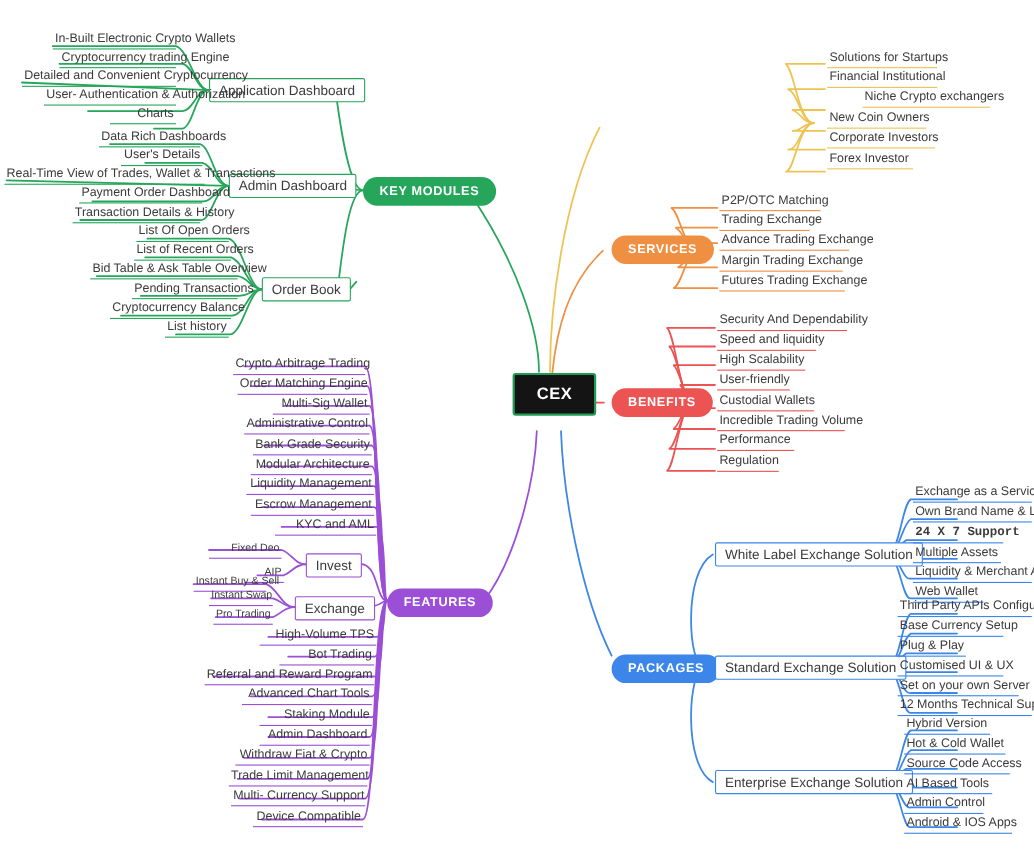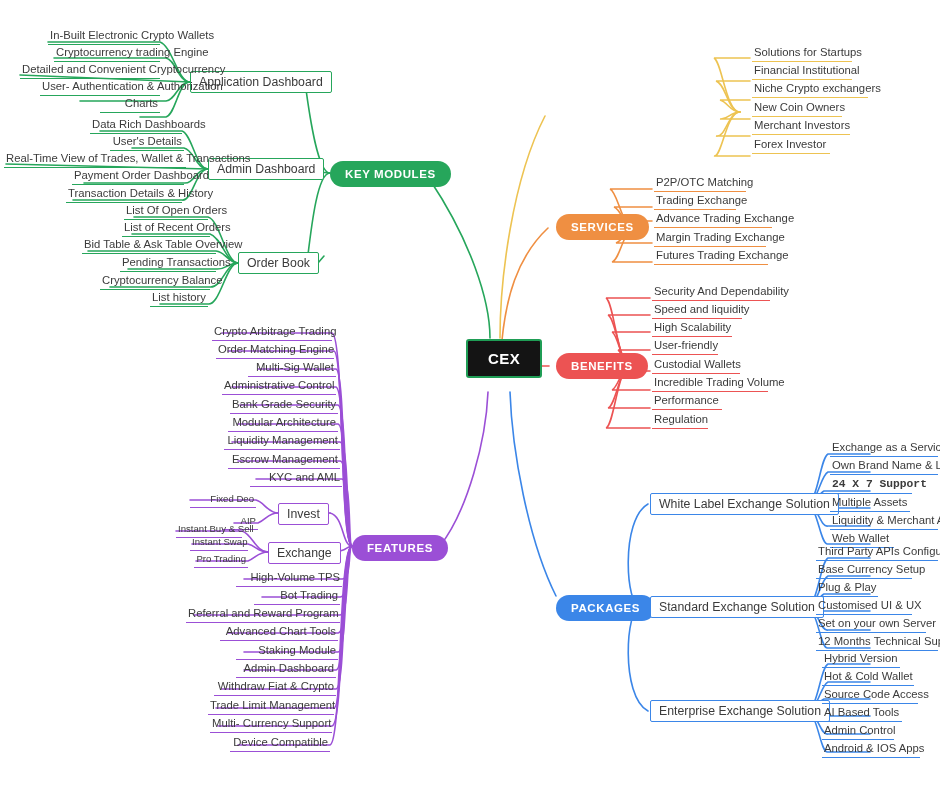--- a/index.html
+++ b/index.html
@@ -222,23 +222,23 @@
   </div>
   <div class="node leaf r" style="left:124px;top:204px;width:84px;"><span>List Of Open Orders</span></div>
   <div class="node leaf r" style="left:122px;top:221px;width:88px;"><span>List of Recent Orders</span></div>
   <div class="node leaf r" style="left:82px;top:238px;width:134px;"><span>Bid Table &amp; Ask Table Overview</span></div>
   <div class="node leaf r" style="left:120px;top:256px;width:96px;"><span>Pending Transactions</span></div>
   <div class="node leaf r" style="left:100px;top:274px;width:110px;"><span>Cryptocurrency Balance</span></div>
   <div class="node leaf r" style="left:150px;top:291px;width:58px;"><span>List history</span></div>
 
   <div class="node leaf yellow" style="left:752px;top:46px;width:100px;"><span>Solutions for Startups</span></div>
   <div class="node leaf yellow" style="left:752px;top:64px;width:100px;"><span>Financial Institutional</span></div>
-  <div class="node leaf yellow" style="left:752px;top:82px;width:116px;"><span>Niche Crypto exchangers</span></div>
+  <div class="node leaf yellow" style="left:784px;top:82px;width:116px;"><span>Niche Crypto exchangers</span></div>
   <div class="node leaf yellow" style="left:752px;top:101px;width:90px;"><span>New Coin Owners</span></div>
-  <div class="node leaf yellow" style="left:752px;top:119px;width:98px;"><span>Merchant Investors</span></div>
+  <div class="node leaf yellow" style="left:752px;top:119px;width:98px;"><span>Corporate Investors</span></div>
   <div class="node leaf yellow" style="left:752px;top:138px;width:78px;"><span>Forex Investor</span></div>
 
   <div class="node pill orange" style="left:556px;top:214px;">
     <span>SERVICES</span>
   </div>
   <div class="node leaf orange" style="left:654px;top:176px;width:92px;"><span>P2P/OTC Matching</span></div>
   <div class="node leaf orange" style="left:654px;top:194px;width:82px;"><span>Trading Exchange</span></div>
   <div class="node leaf orange" style="left:654px;top:212px;width:118px;"><span>Advance Trading Exchange</span></div>
   <div class="node leaf orange" style="left:654px;top:231px;width:112px;"><span>Margin Trading Exchange</span></div>
   <div class="node leaf orange" style="left:654px;top:249px;width:114px;"><span>Futures Trading Exchange</span></div>

